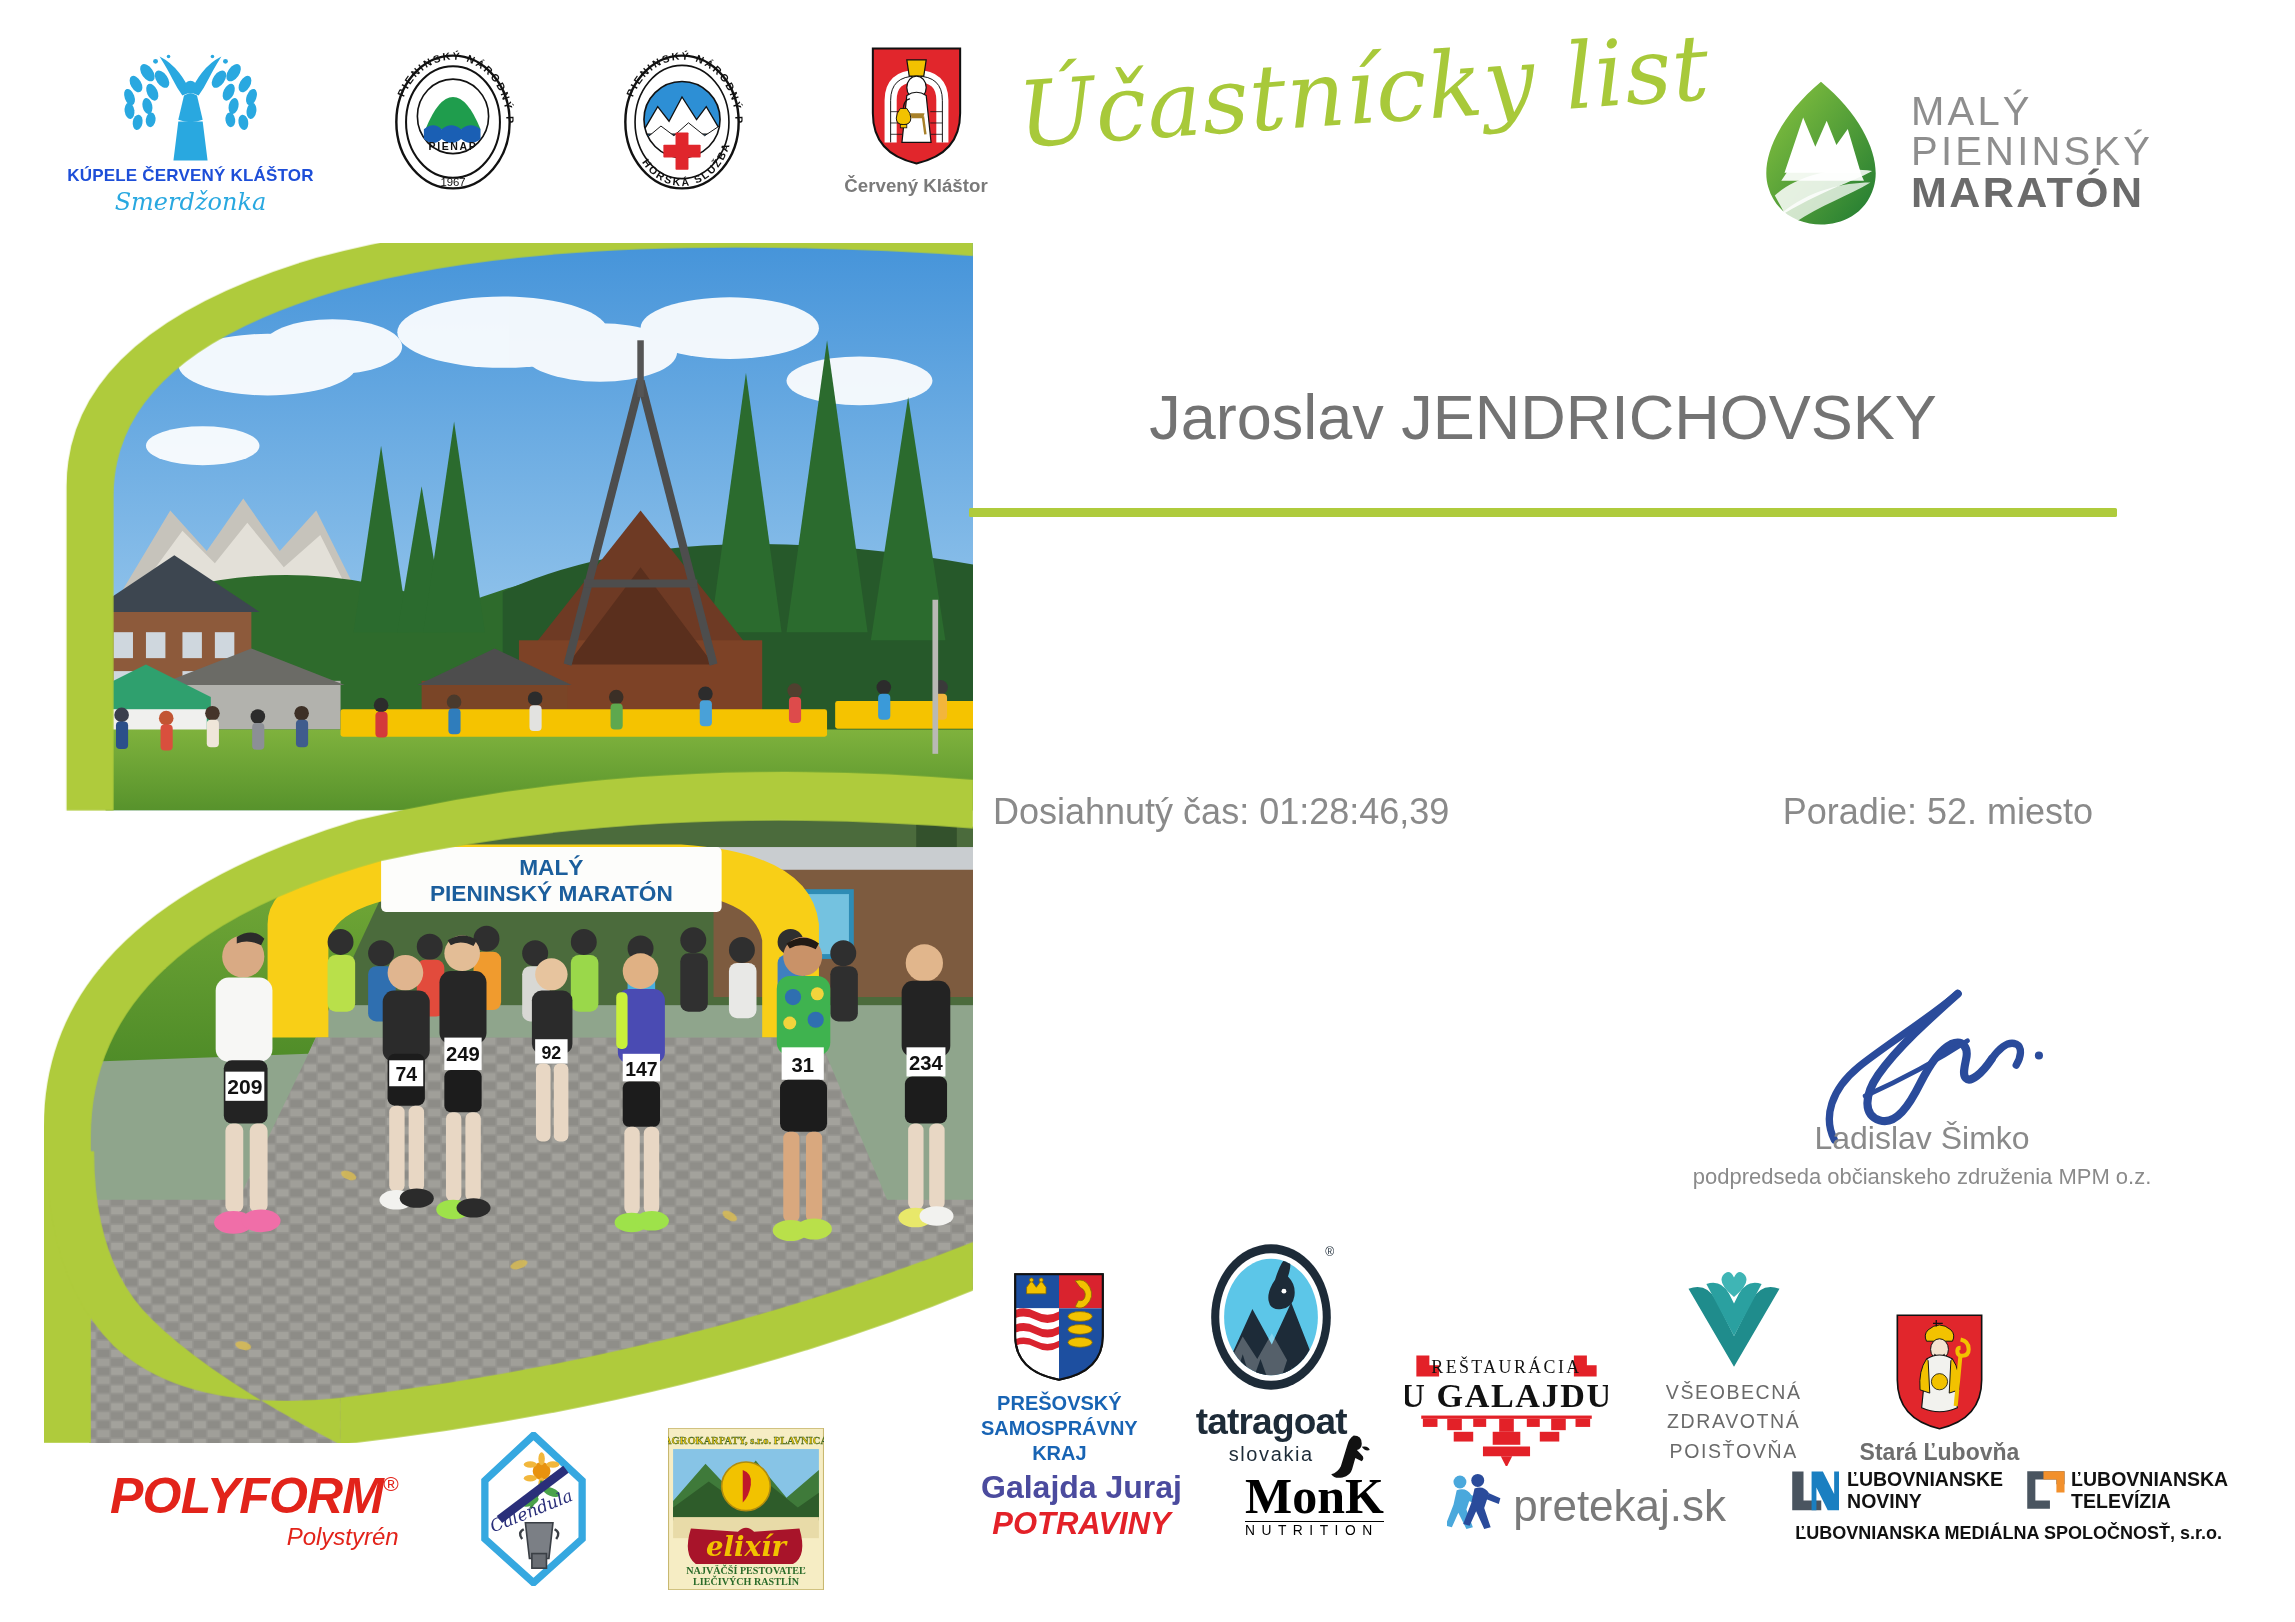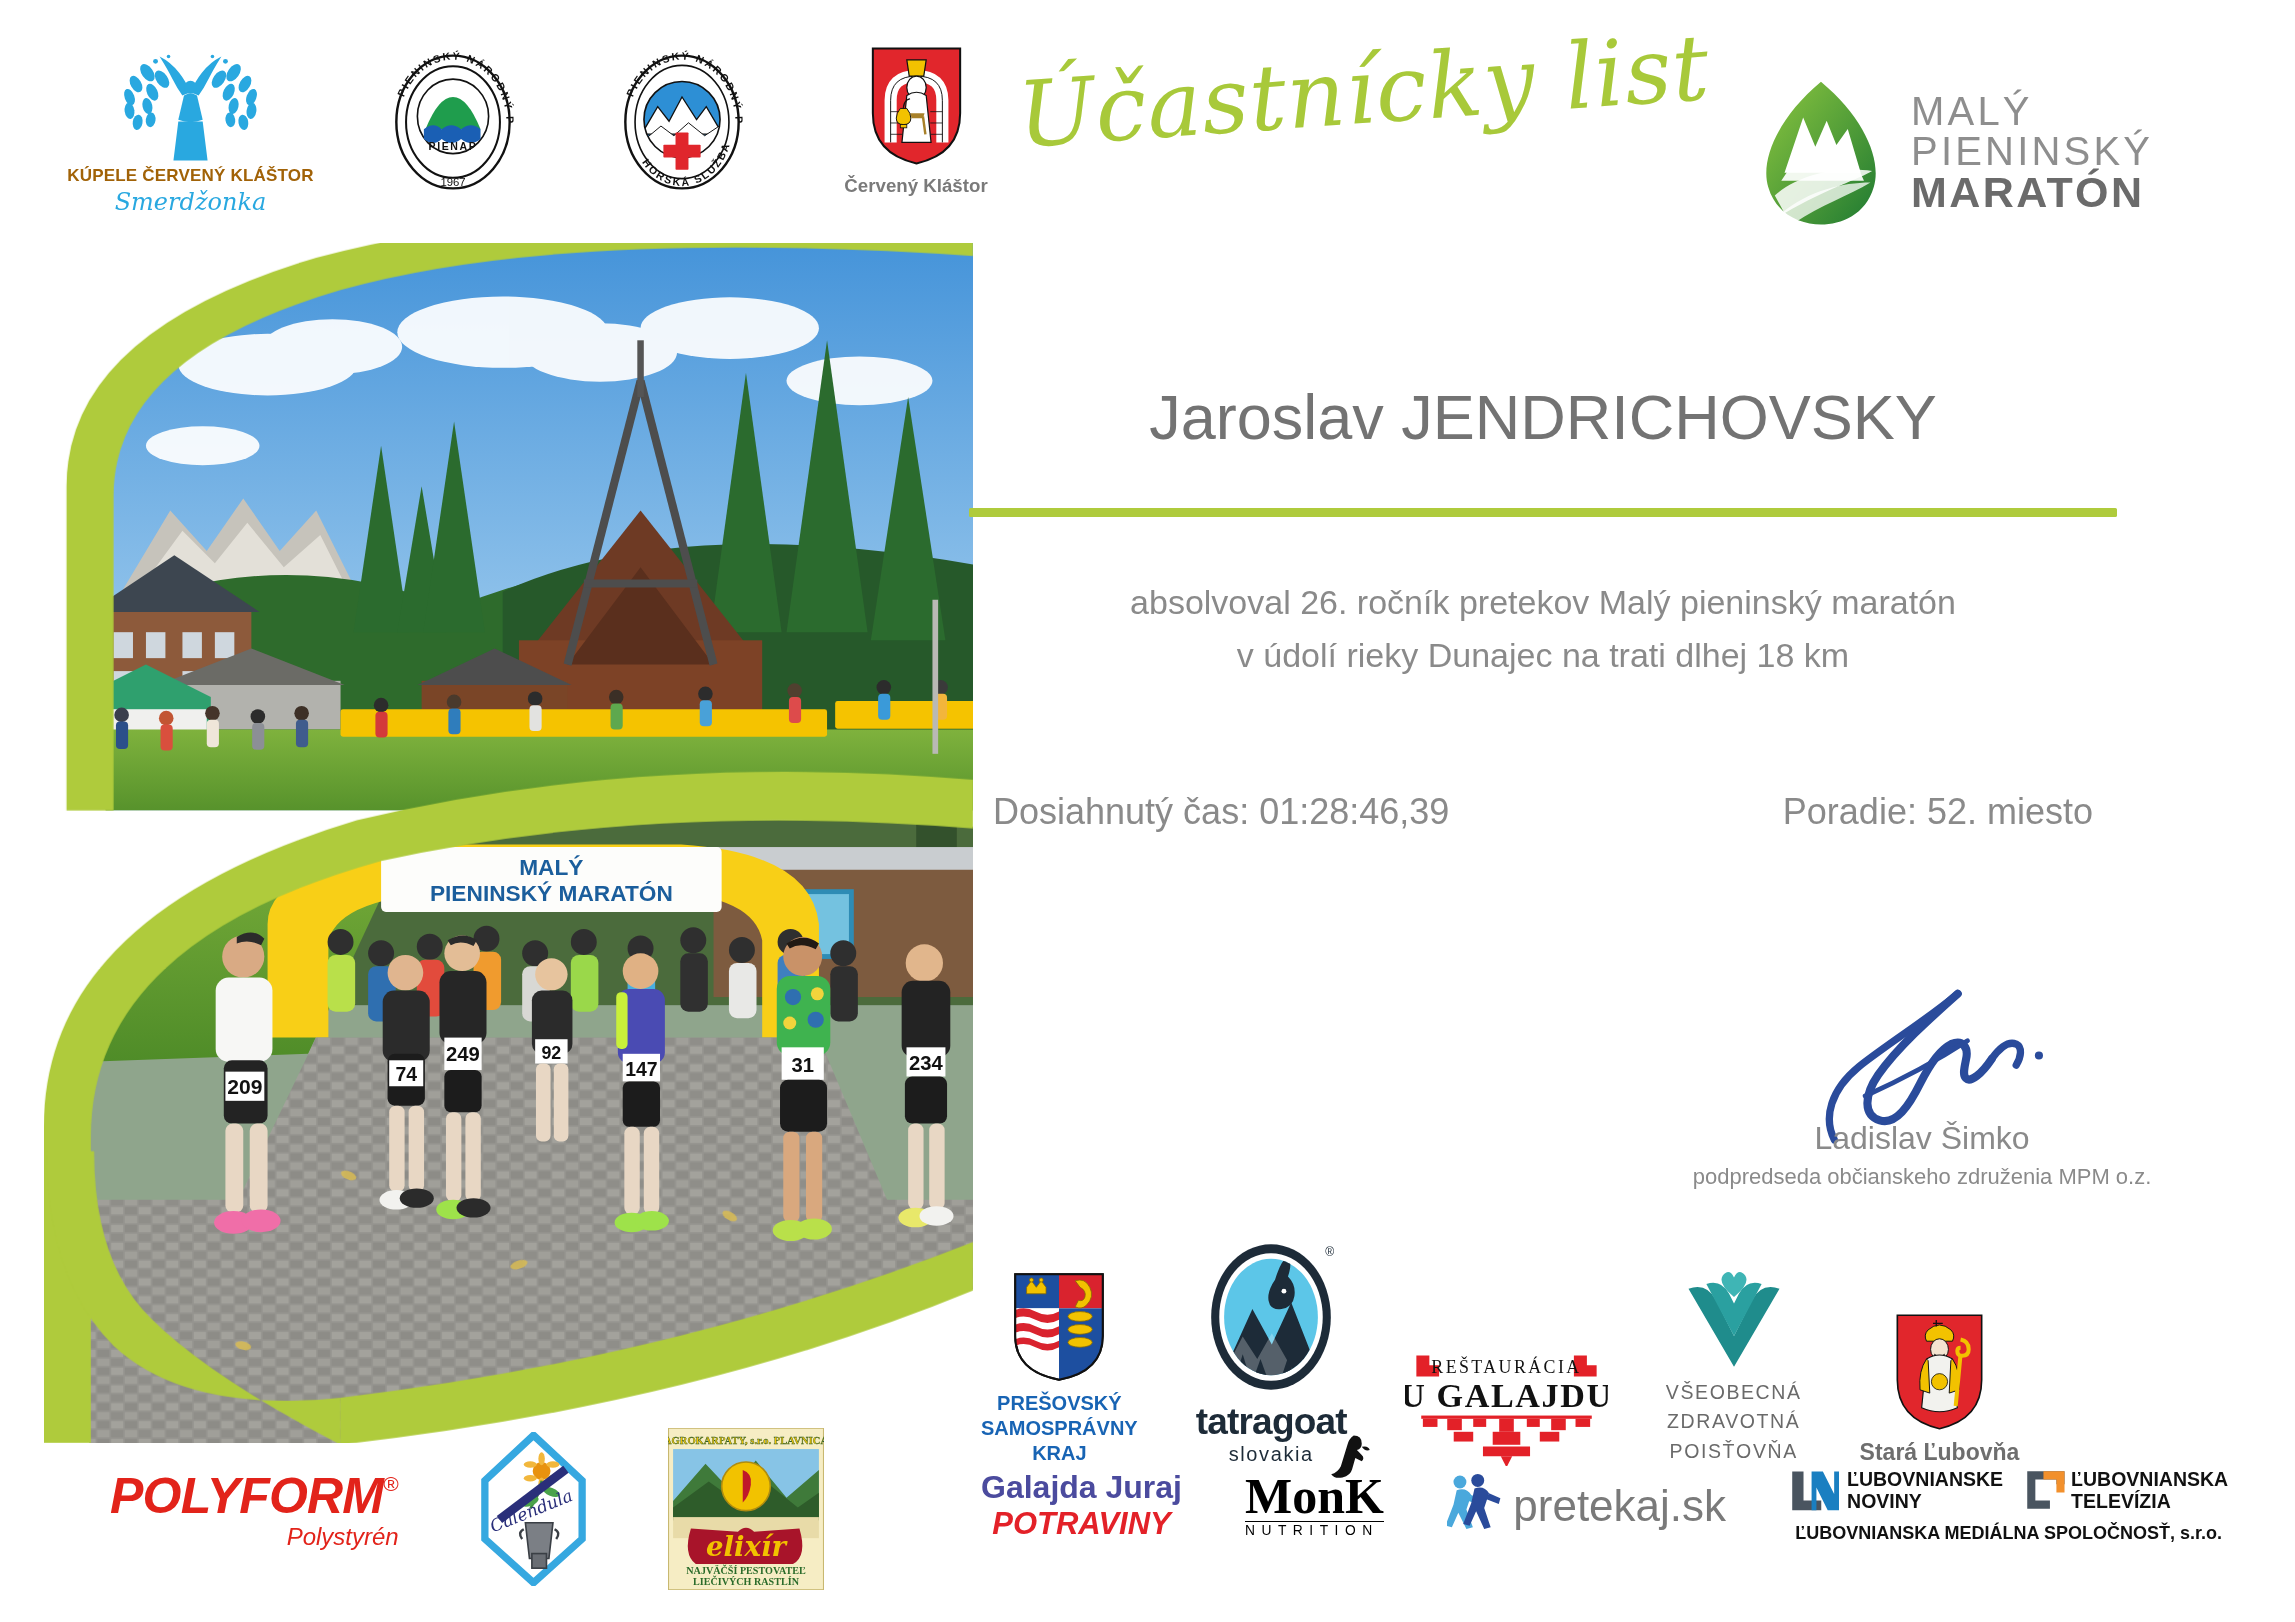--- a/index.html
+++ b/index.html
@@ -8,21 +8,21 @@
 
   .page { position:absolute; inset:0; background:#fff; }
 
   
   .header-logos { position:absolute; left:89px; top:45px; display:flex; align-items:flex-start; gap:93px; }
   .hlogo { display:flex; flex-direction:column; align-items:center; }
 
   
   .spa-wrap { width:203px; display:flex; flex-direction:column; align-items:center; }
   .spa-mark { height:118px; width:187px; }
-  .spa-title { color:#a16207; font-weight:bold; font-size:17px; letter-spacing:0.2px; margin-top:3.2px; white-space:nowrap; }
+  .spa-title { color:#1d4ed8; font-weight:bold; font-size:17px; letter-spacing:0.2px; margin-top:3.2px; white-space:nowrap; }
   .spa-sub { color:#29a8e0; font-size:24px; font-style:italic; font-family:"DejaVu Serif", serif; margin-top:1.6px; }
 
   
   .round-badge { width:136px; height:154px; position:relative; }
 
   
   .crest-wrap { display:flex; flex-direction:column; align-items:center; width:146px; }
   .crest-label { margin-top:8px; font-size:18.7px; font-weight:bold; color:#7a7a7a; white-space:nowrap; }
 
   
@@ -517,24 +517,20 @@
 
       <path d="M1200 -42 L1200 16 Q690 -18 420 58 Q140 140 140 312 L140 700 L82 700 L82 300 Q82 110 390 18 Q690 -62 1200 -42 Z" fill="#afcb3c"></path>
       <path d="M1200 662 L1200 722 Q800 690 470 762 Q112 862 112 1102 L112 1480 L54 1480 L54 1090 Q54 828 440 712 Q790 628 1200 662 Z" fill="#afcb3c"></path>
       <path d="M1200 1232 L1200 1292 Q860 1432 420 1482 L420 1424 Q840 1374 1200 1232 Z" fill="#afcb3c"></path>
       <path d="M420 1482 L420 1424 Q230 1444 140 1360 Q58 1278 58 1120 L116 1120 Q116 1258 186 1326 Q258 1398 420 1482 Z" fill="#afcb3c"></path>
     </svg>
   </div>
 
   <div class="cert-name">Jaroslav JENDRICHOVSKY</div>
   <div class="green-rule"></div>
-  <div class="cert-desc">
-    <div>absolvoval 26. ročník pretekov Malý pieninský maratón</div>
-    <div>v údolí rieky Dunajec na trati dlhej 18 km</div>
-  </div>
   <div class="cert-results">
     <div>Dosiahnutý čas: 01:28:46,39</div>
     <div>Poradie: 52. miesto</div>
   </div>
 
   <div class="sig-block">
     <svg class="sig-scribble" viewBox="0 0 420 230">
       <g fill="none" stroke="#2a4b9b" stroke-linecap="round" stroke-linejoin="round">
         <path d="M62 214 C48 186 58 152 92 124 C130 94 176 66 214 34" stroke-width="9"></path>
         <path d="M214 34 C178 66 140 100 116 134 C98 160 98 184 118 190 C138 196 154 172 168 144 C178 124 190 104 206 96 C220 90 228 100 224 116 C222 126 220 134 224 138 C230 144 244 132 256 114" stroke-width="10"></path>

